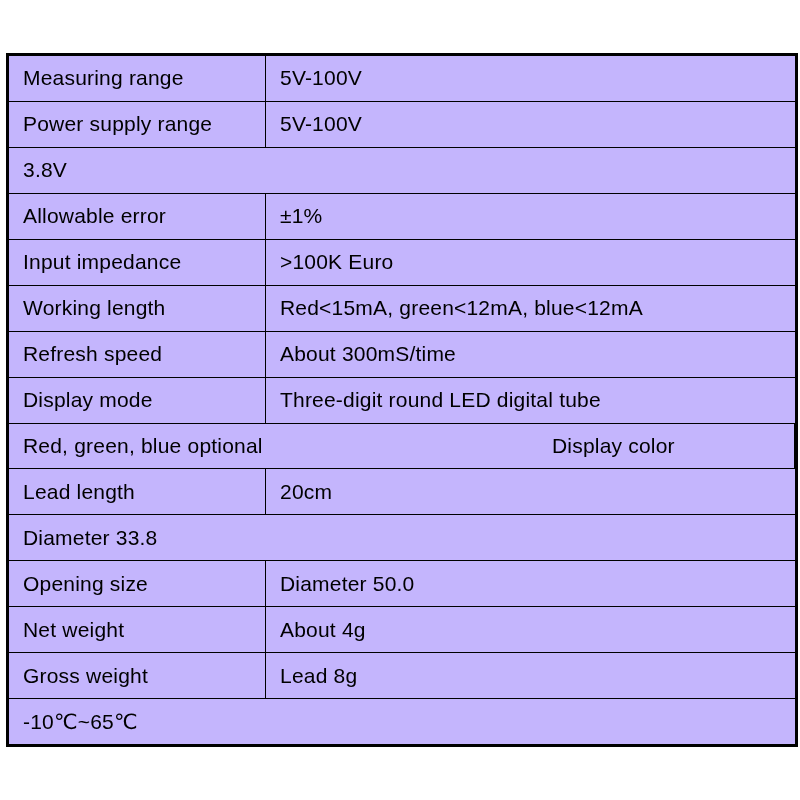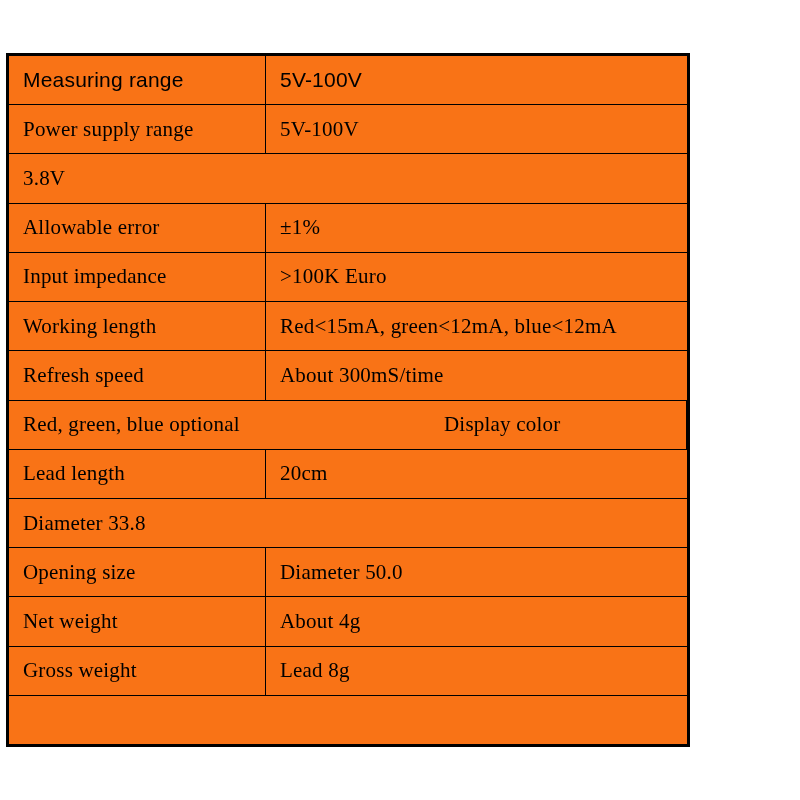--- a/index.html
+++ b/index.html
@@ -7,38 +7,37 @@
     padding: 0;
     width: 800px;
     height: 800px;
     background: #ffffff;
     font-family: "Liberation Sans", "DejaVu Sans", sans-serif;
   }
   .spec-table {
     position: absolute;
     left: 6px;
     top: 53px;
-    width: 684px;
+    width: 792px;
     height: 694px;
     box-sizing: border-box;
     border: 3px solid #000000;
     display: flex;
     flex-direction: column;
-    background: #f97316;
+    background: #c4b5fd;
   }
   .spec-row {
     flex: 1 1 0;
     display: flex;
     flex-direction: row;
     align-items: stretch;
     min-height: 0;
   }
   .spec-row + .spec-row {
     border-top: 1.5px solid #000000;
-    font-family: Liberation Serif, serif;
   }
   .cell {
     display: flex;
     align-items: center;
     box-sizing: border-box;
     font-size: 21px;
     color: #000000;
     letter-spacing: 0.2px;
     white-space: nowrap;
     overflow: hidden;
@@ -86,20 +85,24 @@
   <div class="spec-row">
     <div class="cell label">Working length</div>
     <div class="cell value">Red&lt;15mA, green&lt;12mA, blue&lt;12mA</div>
   </div>
 
   <div class="spec-row">
     <div class="cell label">Refresh speed</div>
     <div class="cell value">About 300mS/time</div>
   </div>
 
+  <div class="spec-row">
+    <div class="cell label">Display mode</div>
+    <div class="cell value">Three-digit round LED digital tube</div>
+  </div>
 
   <div class="spec-row">
     <div class="cell value">Red, green, blue optional</div>
     <div class="cell label">Display color</div>
   </div>
 
   <div class="spec-row">
     <div class="cell label">Lead length</div>
     <div class="cell value">20cm</div>
   </div>
@@ -117,14 +120,15 @@
     <div class="cell label">Net weight</div>
     <div class="cell value">About 4g</div>
   </div>
 
   <div class="spec-row">
     <div class="cell label">Gross weight</div>
     <div class="cell value">Lead 8g</div>
   </div>
 
   <div class="spec-row">
+    <div class="cell value">-10℃~65℃</div>
   </div>
 </div>
 
 </body></html>

